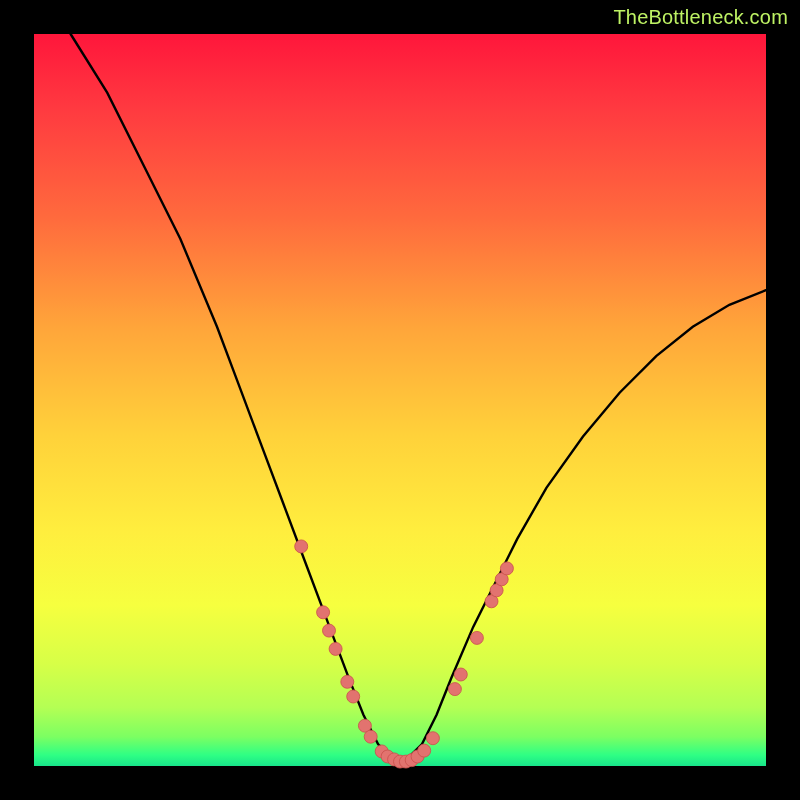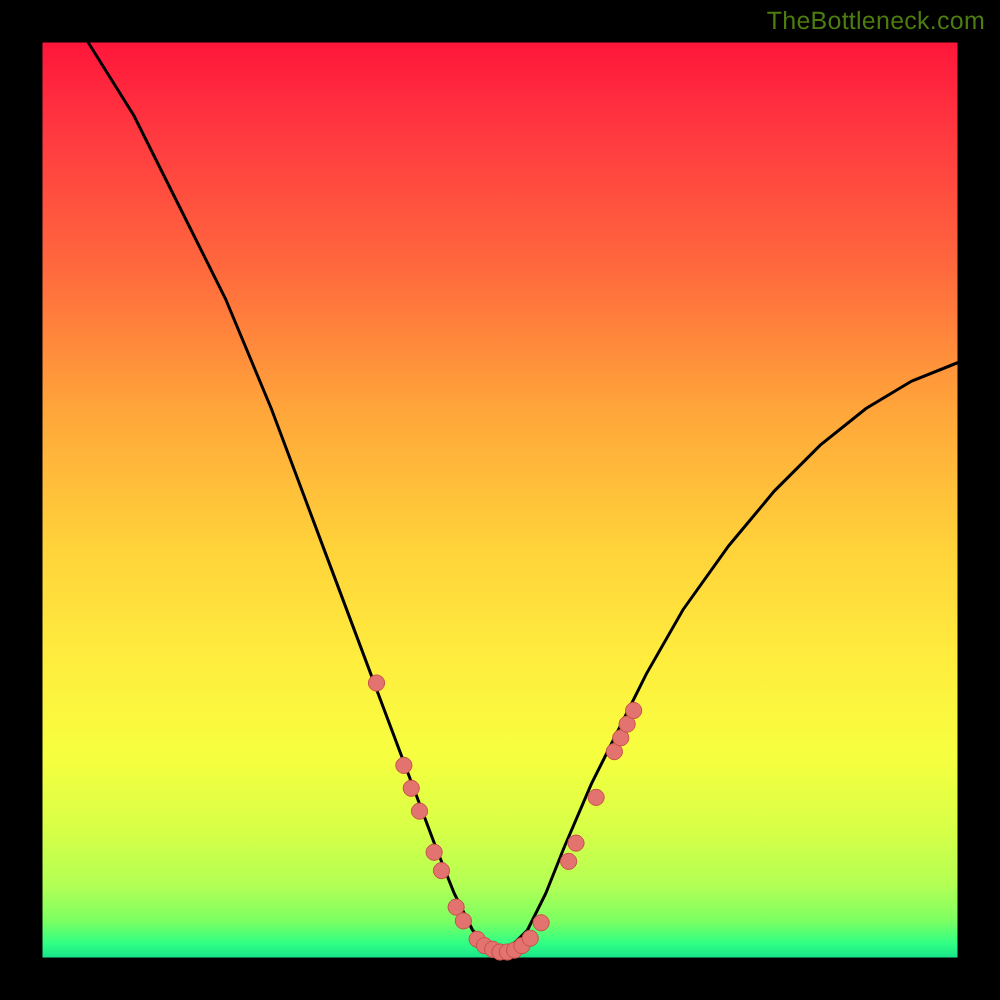--- a/index.html
+++ b/index.html
@@ -37,21 +37,21 @@
       #b4ff54 92%,
       #7cff62 96%,
       #2fff84 98.5%,
       #18e58a 100%
     );
   }
   .watermark {
     position: absolute;
     top: 6px;
     right: 12px;
-    color: #4d7c0f;
+    color: #bef264;
     font-size: 20px;
     font-weight: 500;
     letter-spacing: 0.2px;
     user-select: none;
     text-align: center;
   }
   svg.curve {
     position: absolute;
     left: 0;
     top: 0;

